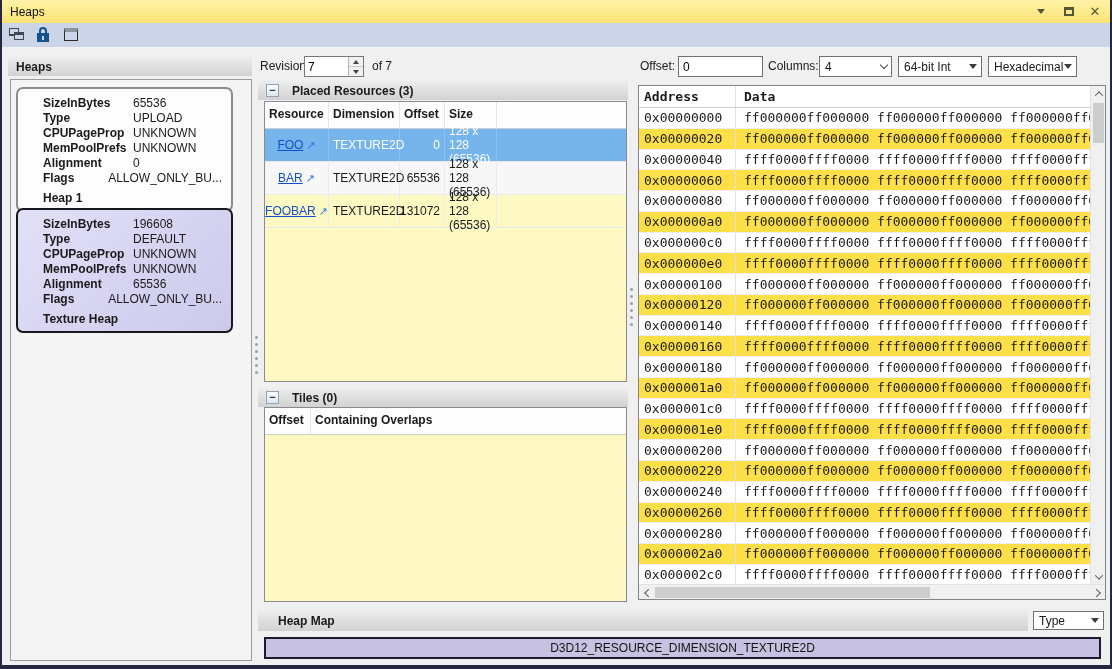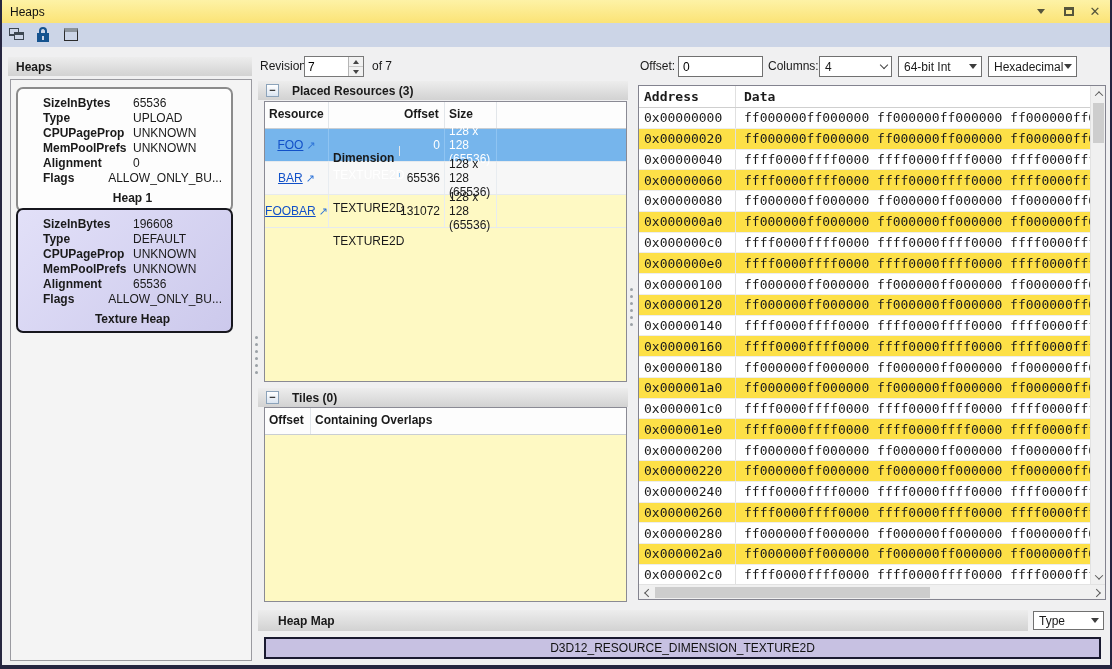--- a/index.html
+++ b/index.html
@@ -33,21 +33,21 @@
   .panel-box { position:absolute; background:#fef9c3; border:1px solid #8a8a94; }
 
   
   .heaps-list { position:absolute; left:8px; top:79px; width:242px; height:582px; background:#f4f4f4; border:1px solid #9a9aa0; }
   .heap-card { position:absolute; left:5px; width:217px; border-radius:7px; padding:7px 9px 5px 25px; }
   .card-plain { border:2px solid #8b8b8b; background:#fdfdfd; }
   .card-sel { border:2px solid #17171e; background:linear-gradient(135deg,#e2e0f8,#ccc9ec); }
   .f-row { display:flex; line-height:15px; }
   .f-label { width:90px; font-weight:bold; }
   .f-value { flex:1; }
-  .card-cap { text-align:center; font-weight:bold; margin-top:5px; }
+  .card-cap { text-align:left; font-weight:bold; margin-top:5px; }
 
   
   .dots { position:absolute; display:flex; flex-direction:column; gap:4px; }
   .dots i { width:3px; height:3px; border-radius:50%; background:#9aa0a6; }
 
   
   .inline-label { position:absolute; line-height:21px; }
   .spinbox { position:absolute; width:60px; height:21px; background:#fff; border:1px solid #787878; }
   .spinbox input { position:absolute; left:3px; top:1px; width:38px; height:17px; border:none; outline:none; font:12px "Liberation Sans",sans-serif; }
   .spin-btns { position:absolute; right:0; top:0; width:15px; height:19px; border-left:1px solid #b5b5b5; display:flex; flex-direction:column; }
@@ -63,21 +63,21 @@
   .chev-dn { width:6px; height:6px; border-right:1.5px solid #444; border-bottom:1.5px solid #444; transform:rotate(45deg); margin-top:-3px; }
   .tri-combo { width:0; height:0; border-left:4px solid transparent; border-right:4px solid transparent; border-top:5px solid #3d3d3d; }
 
   
   .pr-head, .pr-row { display:flex; }
   .pr-head { height:27px; border-bottom:1px solid #c9ced3; background:#fdfdfd; font-weight:bold; }
   .pr-head > div { padding:5px 4px; border-right:1px solid #e2e6ea; }
   .pr-row { height:33px; border-bottom:1px solid #e6eaee; }
   .pr-row > div { padding:2px 4px; border-right:1px solid #e8ecf0; display:flex; flex-direction:column; justify-content:center; }
   .c-res { width:64px; flex-direction:row !important; align-items:center; }
-  .c-dim { width:71px;margin-top:44px; }
+  .c-dim { width:71px; }
   .c-off { width:45px; align-items:flex-end; }
   .c-size { width:52px; line-height:14px; }
   .c-ov { flex:1; border-right:none !important; }
   .pr-row.alt { background:#f7f7f7; }
   .pr-row.selected { background:#76b5ec; color:#fff; }
   .pr-row.selected > div { border-right-color:#8fc4f2; }
   .res-link { color:#1150c8; text-decoration:underline; cursor:pointer; }
   .golink { color:#2e74d8; font-size:11px; margin-left:3px; text-decoration:none; }
 
   

